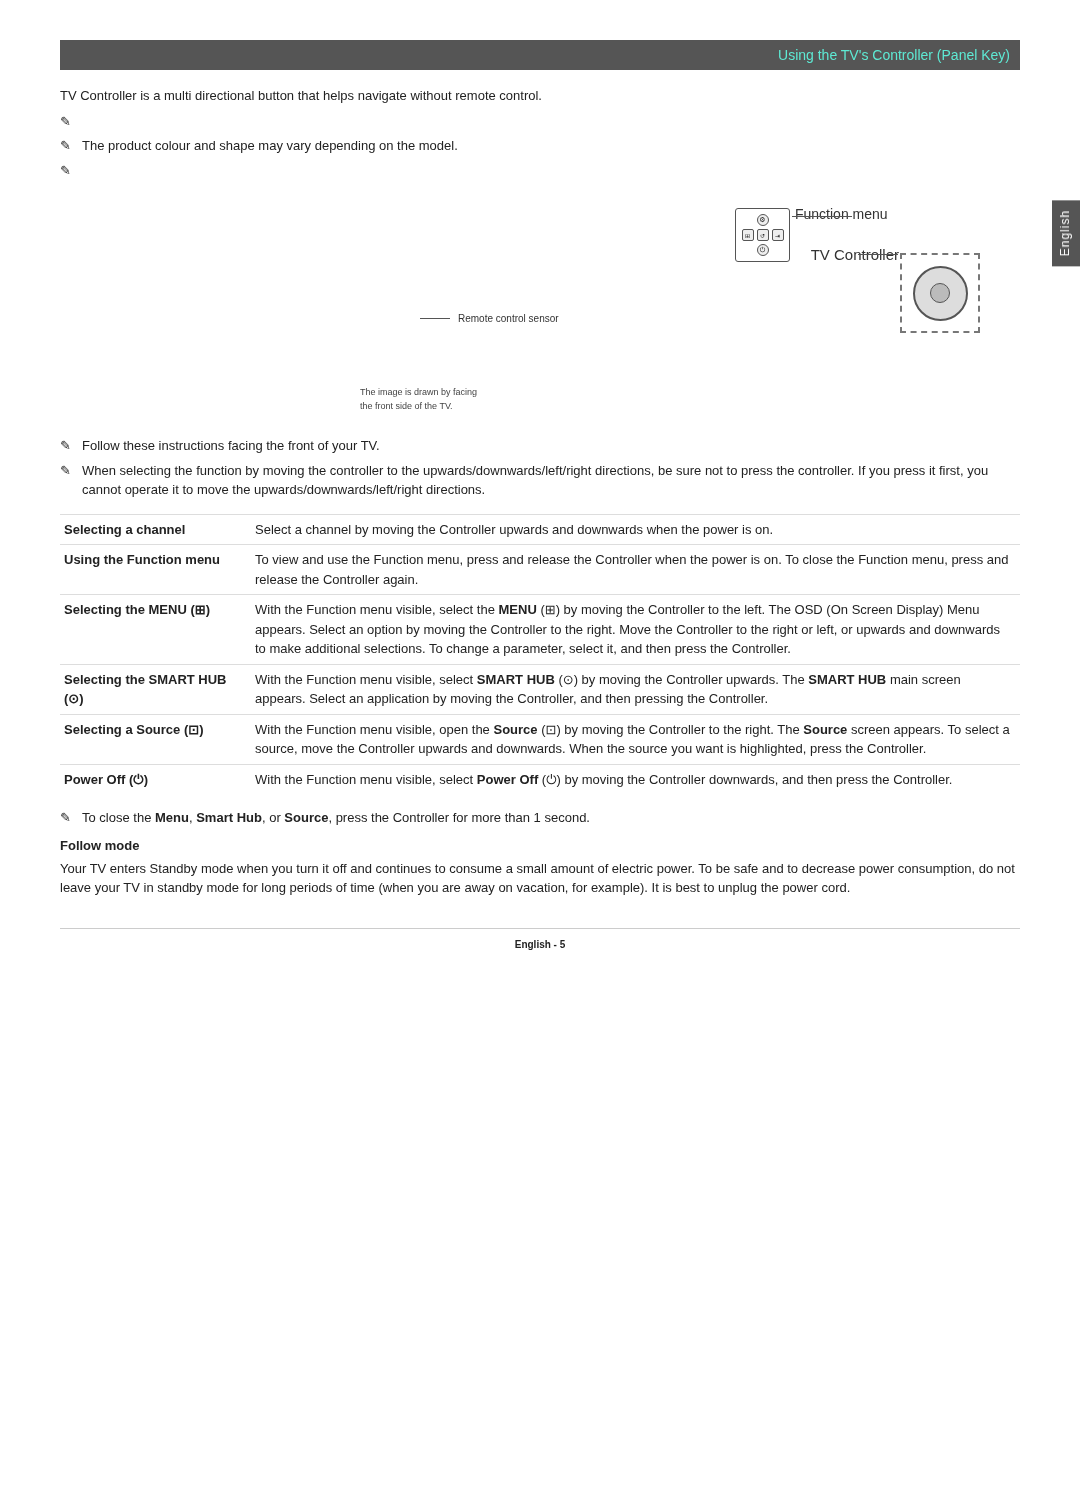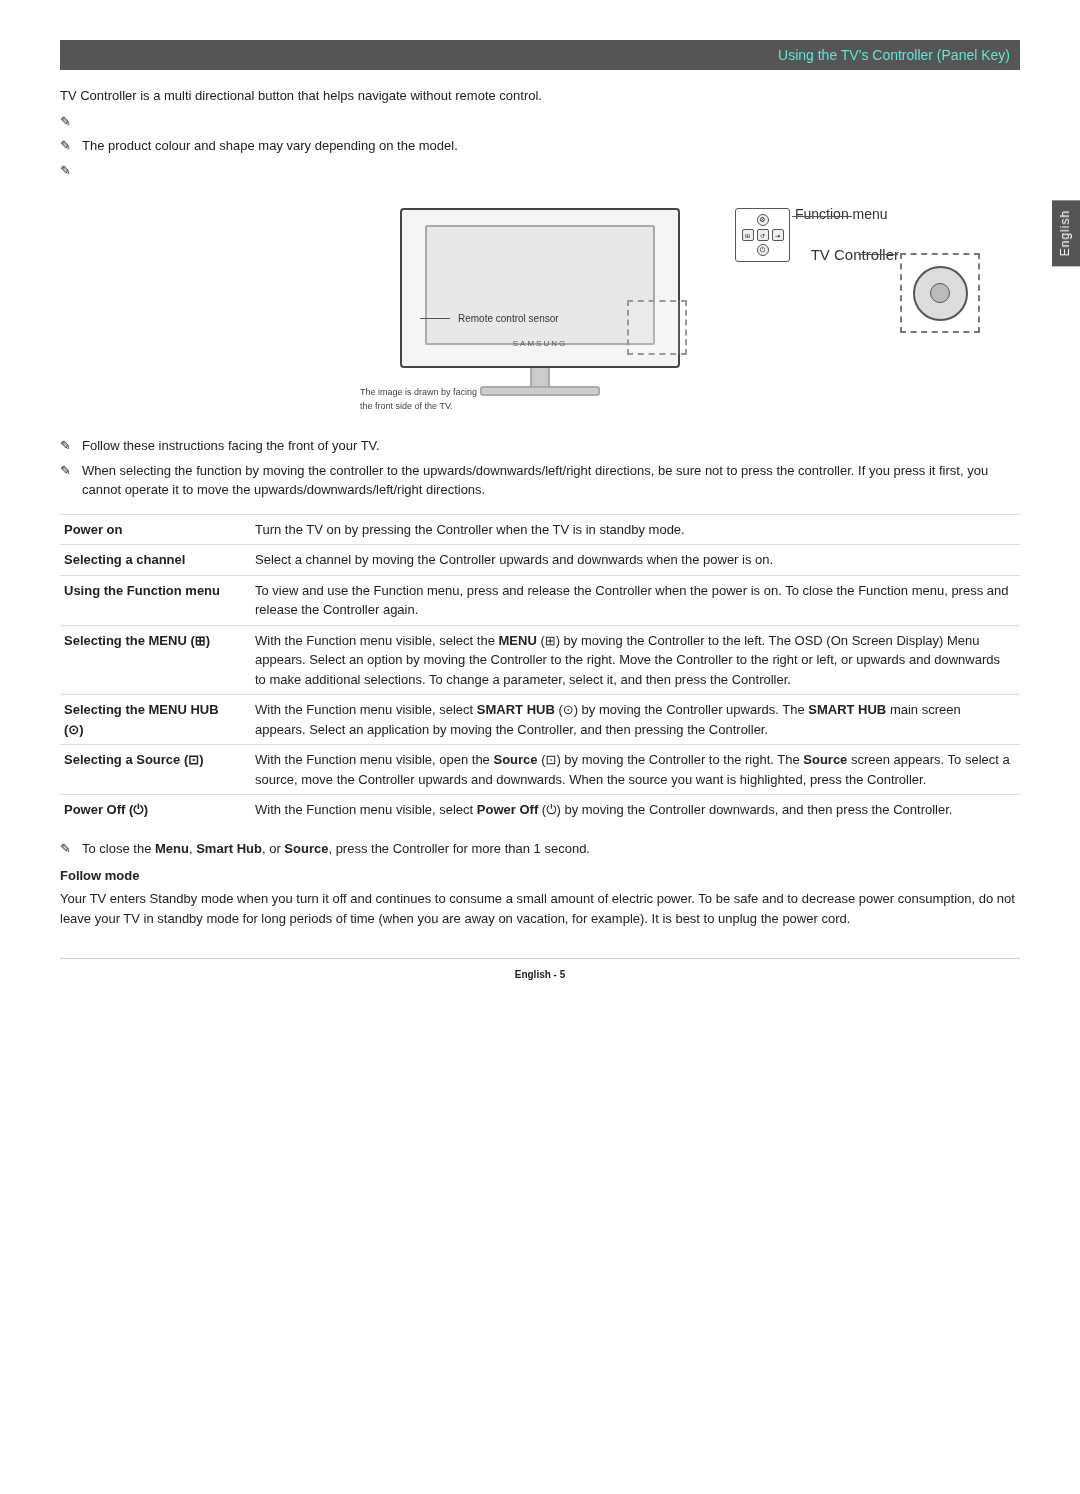--- a/index.html
+++ b/index.html
@@ -294,30 +294,20 @@
     <span class="note-sym">✎</span>
     <span>The product colour and shape may vary depending on the model.</span>
   </div>
   <div class="bullet-item">
     <span class="note-sym">✎</span>
   </div>
 </div>
 
 <div class="tv-illustration">
 
-  <div class="tv-wrapper">
-    <div class="tv-body">
-      <div class="tv-screen"></div>
-      <span class="samsung-label">SAMSUNG</span>
-
-      <div class="sensor-box"></div>
-    </div>
-    <div class="tv-stand-neck"></div>
-    <div class="tv-stand-base"></div>
-  </div>
 
   <div class="function-menu-panel" style="right:230px; top:10px;">
     <div class="func-menu-box">
 
       <div class="func-row">
         <div class="func-circle" style="font-size:7px; display:flex;align-items:center;justify-content:center;">⚙</div>
       </div>
 
       <div class="func-row">
         <div class="func-btn">⊞</div>
@@ -361,37 +351,33 @@
   </div>
   <div class="bullet-item">
     <span class="note-sym">✎</span>
     <span>When selecting the function by moving the controller to the upwards/downwards/left/right directions, be sure not to press the controller. If you press it first, you cannot operate it to move the upwards/downwards/left/right directions.</span>
   </div>
 </div>
 
 <table class="feature-table">
   <tbody id="features-tbody">
       <tr>
-        <td>Power on</td>
-        <td>Turn the TV on by pressing the Controller when the TV is in standby mode.</td>
-      </tr>
-      <tr>
         <td>Selecting a channel</td>
         <td>Select a channel by moving the Controller upwards and downwards when the power is on.</td>
       </tr>
       <tr>
         <td>Using the Function menu</td>
         <td>To view and use the Function menu, press and release the Controller when the power is on. To close the Function menu, press and release the Controller again.</td>
       </tr>
       <tr>
         <td><strong>Selecting the MENU</strong> (⊞)</td>
         <td>With the Function menu visible, select the <strong>MENU</strong> (⊞) by moving the Controller to the left. The OSD (On Screen Display) Menu appears. Select an option by moving the Controller to the right. Move the Controller to the right or left, or upwards and downwards to make additional selections. To change a parameter, select it, and then press the Controller.</td>
       </tr>
       <tr>
-        <td><strong>Selecting the MENU HUB</strong><br>(⊙)</td>
+        <td><strong>Selecting the SMART HUB</strong><br>(⊙)</td>
         <td>With the Function menu visible, select <strong>SMART HUB</strong> (⊙) by moving the Controller upwards. The <strong>SMART HUB</strong> main screen appears. Select an application by moving the Controller, and then pressing the Controller.</td>
       </tr>
       <tr>
         <td><strong>Selecting a Source</strong> (⊡)</td>
         <td>With the Function menu visible, open the <strong>Source</strong> (⊡) by moving the Controller to the right. The <strong>Source</strong> screen appears. To select a source, move the Controller upwards and downwards. When the source you want is highlighted, press the Controller.</td>
       </tr>
       <tr>
         <td><strong>Power Off</strong> (⏻)</td>
         <td>With the Function menu visible, select <strong>Power Off</strong> (⏻) by moving the Controller downwards, and then press the Controller.</td>
       </tr>

